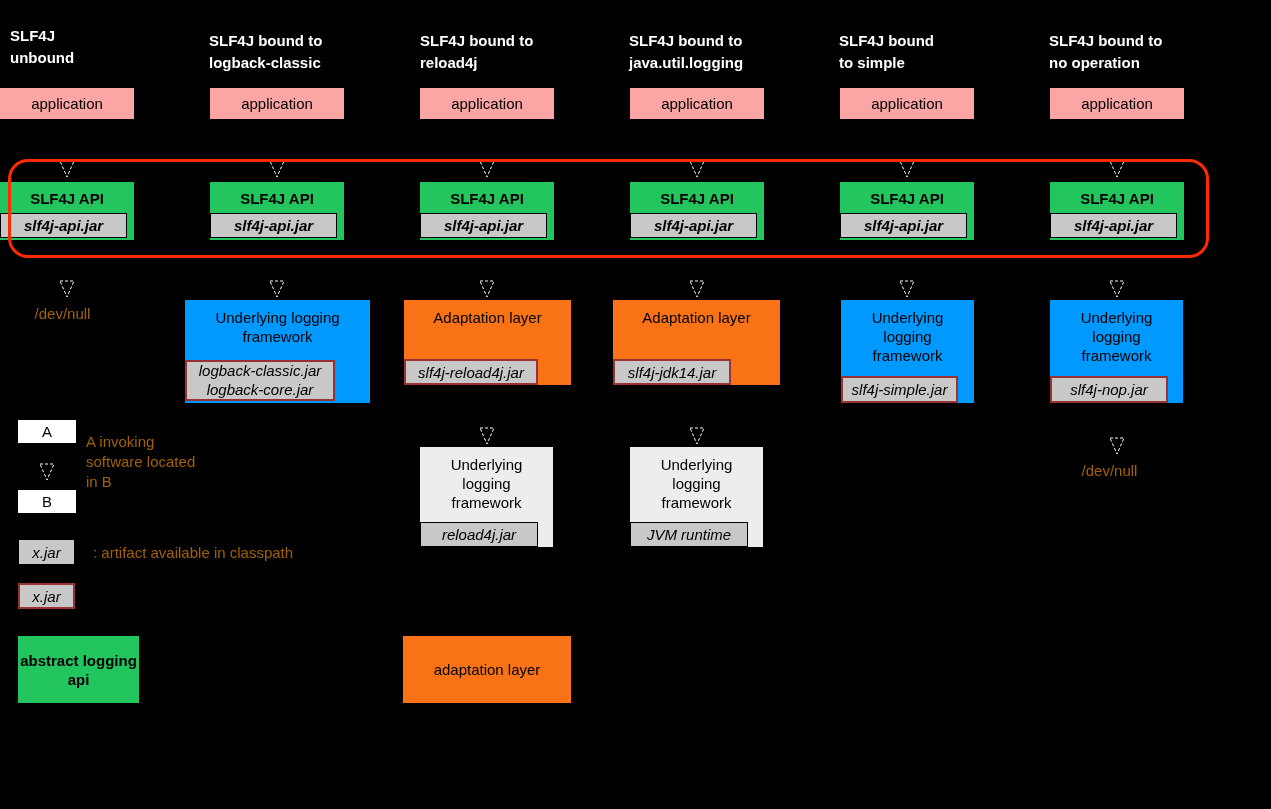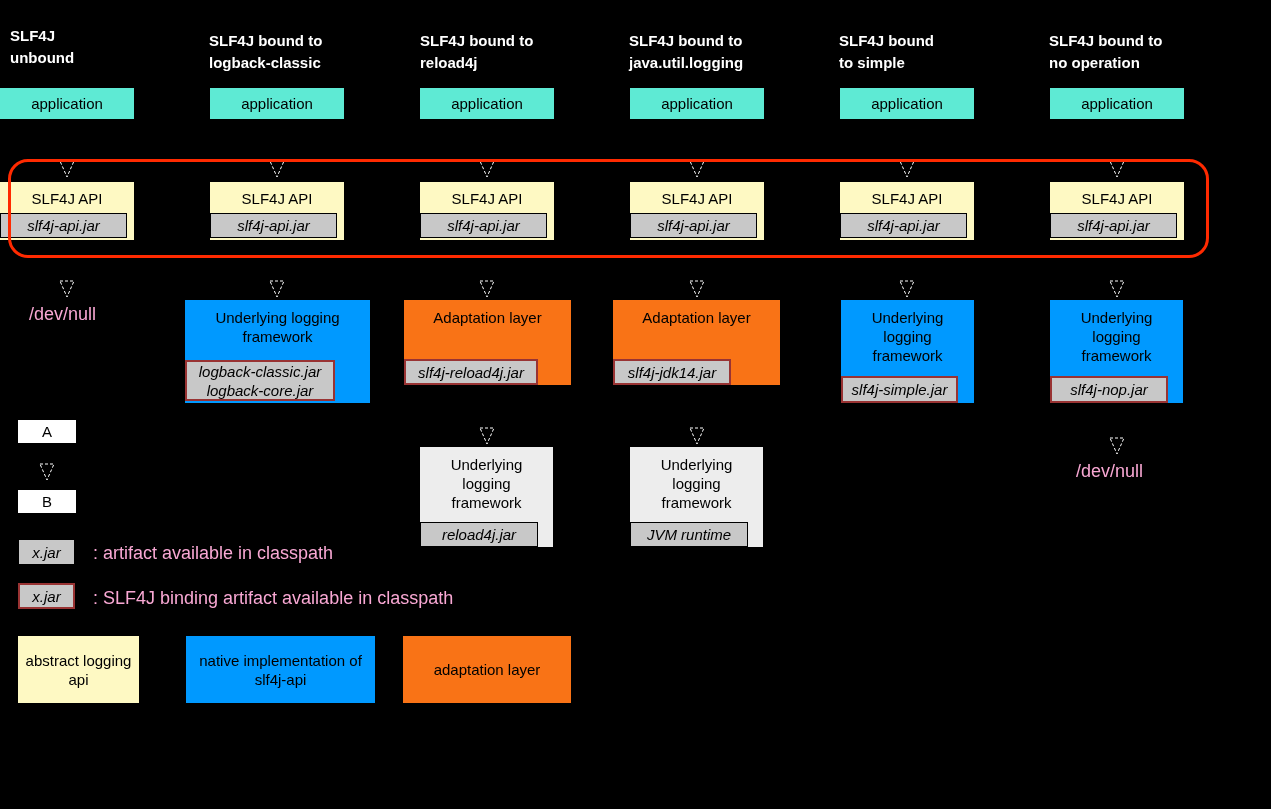--- a/index.html
+++ b/index.html
@@ -2,32 +2,32 @@
 <html><head>
 <meta charset="utf-8">
 <style>
   html,body{margin:0;padding:0;background:#000;}
   .canvas{position:relative;width:1271px;height:809px;background:#000;overflow:hidden;
           font-family:"Liberation Sans",sans-serif;}
   .hdr{position:absolute;color:#fff;font-weight:bold;font-size:15px;line-height:22px;
        white-space:pre-line;}
   .box{position:absolute;display:flex;align-items:center;justify-content:center;
        text-align:center;color:#000;font-size:15px;line-height:19px;box-sizing:border-box;}
-  .app{background:#5eead4;}
-  .api{background:#fef9c3;align-items:flex-start;padding-top:7px;}
+  .app{background:#fca5a5;}
+  .api{background:#22c55e;align-items:flex-start;padding-top:7px;font-weight:bold;}
   .tier{position:absolute;text-align:center;color:#000;font-size:15px;line-height:19px;
         box-sizing:border-box;padding:8px 6px 0 6px;}
   .native{background:#0099FF;}
   .adapter{background:#f97316;}
   .plain{background:#EDEDED;}
   .jar{position:absolute;background:#C8C8C8;border:1px solid #000;font-style:italic;
        font-size:15px;line-height:19px;display:flex;flex-direction:column;align-items:center;
        justify-content:center;color:#000;box-sizing:border-box;text-align:center;}
   .jar.binding{border:2px solid #993333;}
-  .wlabel{position:absolute;color:#f9a8d4;font-size:18px;line-height:20px;white-space:pre-line;}
+  .wlabel{position:absolute;color:#a16207;font-size:15px;line-height:20px;white-space:pre-line;}
   .center{text-align:center;}
   .redframe{position:absolute;left:8px;top:159px;width:1195px;height:93px;
             border:3px solid #FF2A00;border-radius:20px;z-index:6;pointer-events:none;}
   .arrow{position:absolute;width:16px;height:18px;z-index:2;}
   .legendbox{position:absolute;background:#fff;color:#000;font-size:15px;display:flex;
              align-items:center;justify-content:center;box-sizing:border-box;}
 </style>
 </head>
 <body>
 
@@ -115,21 +115,21 @@
       <polygon points="1,1 15,1 8,17" fill="none" stroke="#fff" stroke-width="1" stroke-dasharray="3 2"></polygon>
     </svg>
   <svg class="arrow" style="left:1109px;top:280px;" viewBox="0 0 16 18">
       <polygon points="1,1 15,1 8,17" fill="none" stroke="#fff" stroke-width="1" stroke-dasharray="3 2"></polygon>
     </svg>
 
   <div class="wlabel center" style="left:15px;top:304px;width:95px;">/dev/null</div>
 
   <div class="tier native" style="left:185px;top:300px;width:185px;height:103px;">
     <span>Underlying logging framework</span>
-    <div class="jar binding" style="left:0;bottom:2px;width:150px;height:41px;">
+    <div class="jar binding" style="left:0;bottom:2px;width:150px;height:41px;justify-content:flex-end;">
       <div>logback-classic.jar</div>
       <div>logback-core.jar</div>
     </div>
   </div>
 
   <div class="tier adapter" style="left:404px;top:300px;width:167px;height:85px;">
     <span>Adaptation layer</span>
     <div class="jar binding" style="left:0;bottom:0;width:134px;height:26px;">slf4j-reload4j.jar</div>
   </div>
 
@@ -168,23 +168,24 @@
   <svg class="arrow" style="left:1109px;top:437px;" viewBox="0 0 16 18">
       <polygon points="1,1 15,1 8,17" fill="none" stroke="#fff" stroke-width="1" stroke-dasharray="3 2"></polygon>
     </svg>
   <div class="wlabel center" style="left:1062px;top:461px;width:95px;">/dev/null</div>
 
   <div class="legendbox" style="left:18px;top:420px;width:58px;height:23px;">A</div>
   <svg class="arrow" style="left:39px;top:463px;" viewBox="0 0 16 18">
       <polygon points="1,1 15,1 8,17" fill="none" stroke="#fff" stroke-width="1" stroke-dasharray="3 2"></polygon>
     </svg>
   <div class="legendbox" style="left:18px;top:490px;width:58px;height:23px;">B</div>
+  <div class="wlabel" style="left:86px;top:432px;">A invoking
+software located
+in B</div>
 
   <div class="jar" style="left:18px;top:539px;width:57px;height:26px;">x.jar</div>
   <div class="wlabel" style="left:93px;top:543px;">: artifact available in classpath</div>
   <div class="jar binding" style="left:18px;top:583px;width:57px;height:26px;">x.jar</div>
-  <div class="wlabel" style="left:93px;top:588px;">: SLF4J binding artifact available in classpath</div>
 
   <div class="box api" style="left:18px;top:636px;width:121px;height:67px;align-items:center;padding-top:0;">abstract logging api</div>
-  <div class="box native" style="left:186px;top:636px;width:189px;height:67px;">native implementation of slf4j-api</div>
   <div class="box adapter" style="left:403px;top:636px;width:168px;height:67px;">adaptation layer</div>
 
 </div>
 
 </body></html>

